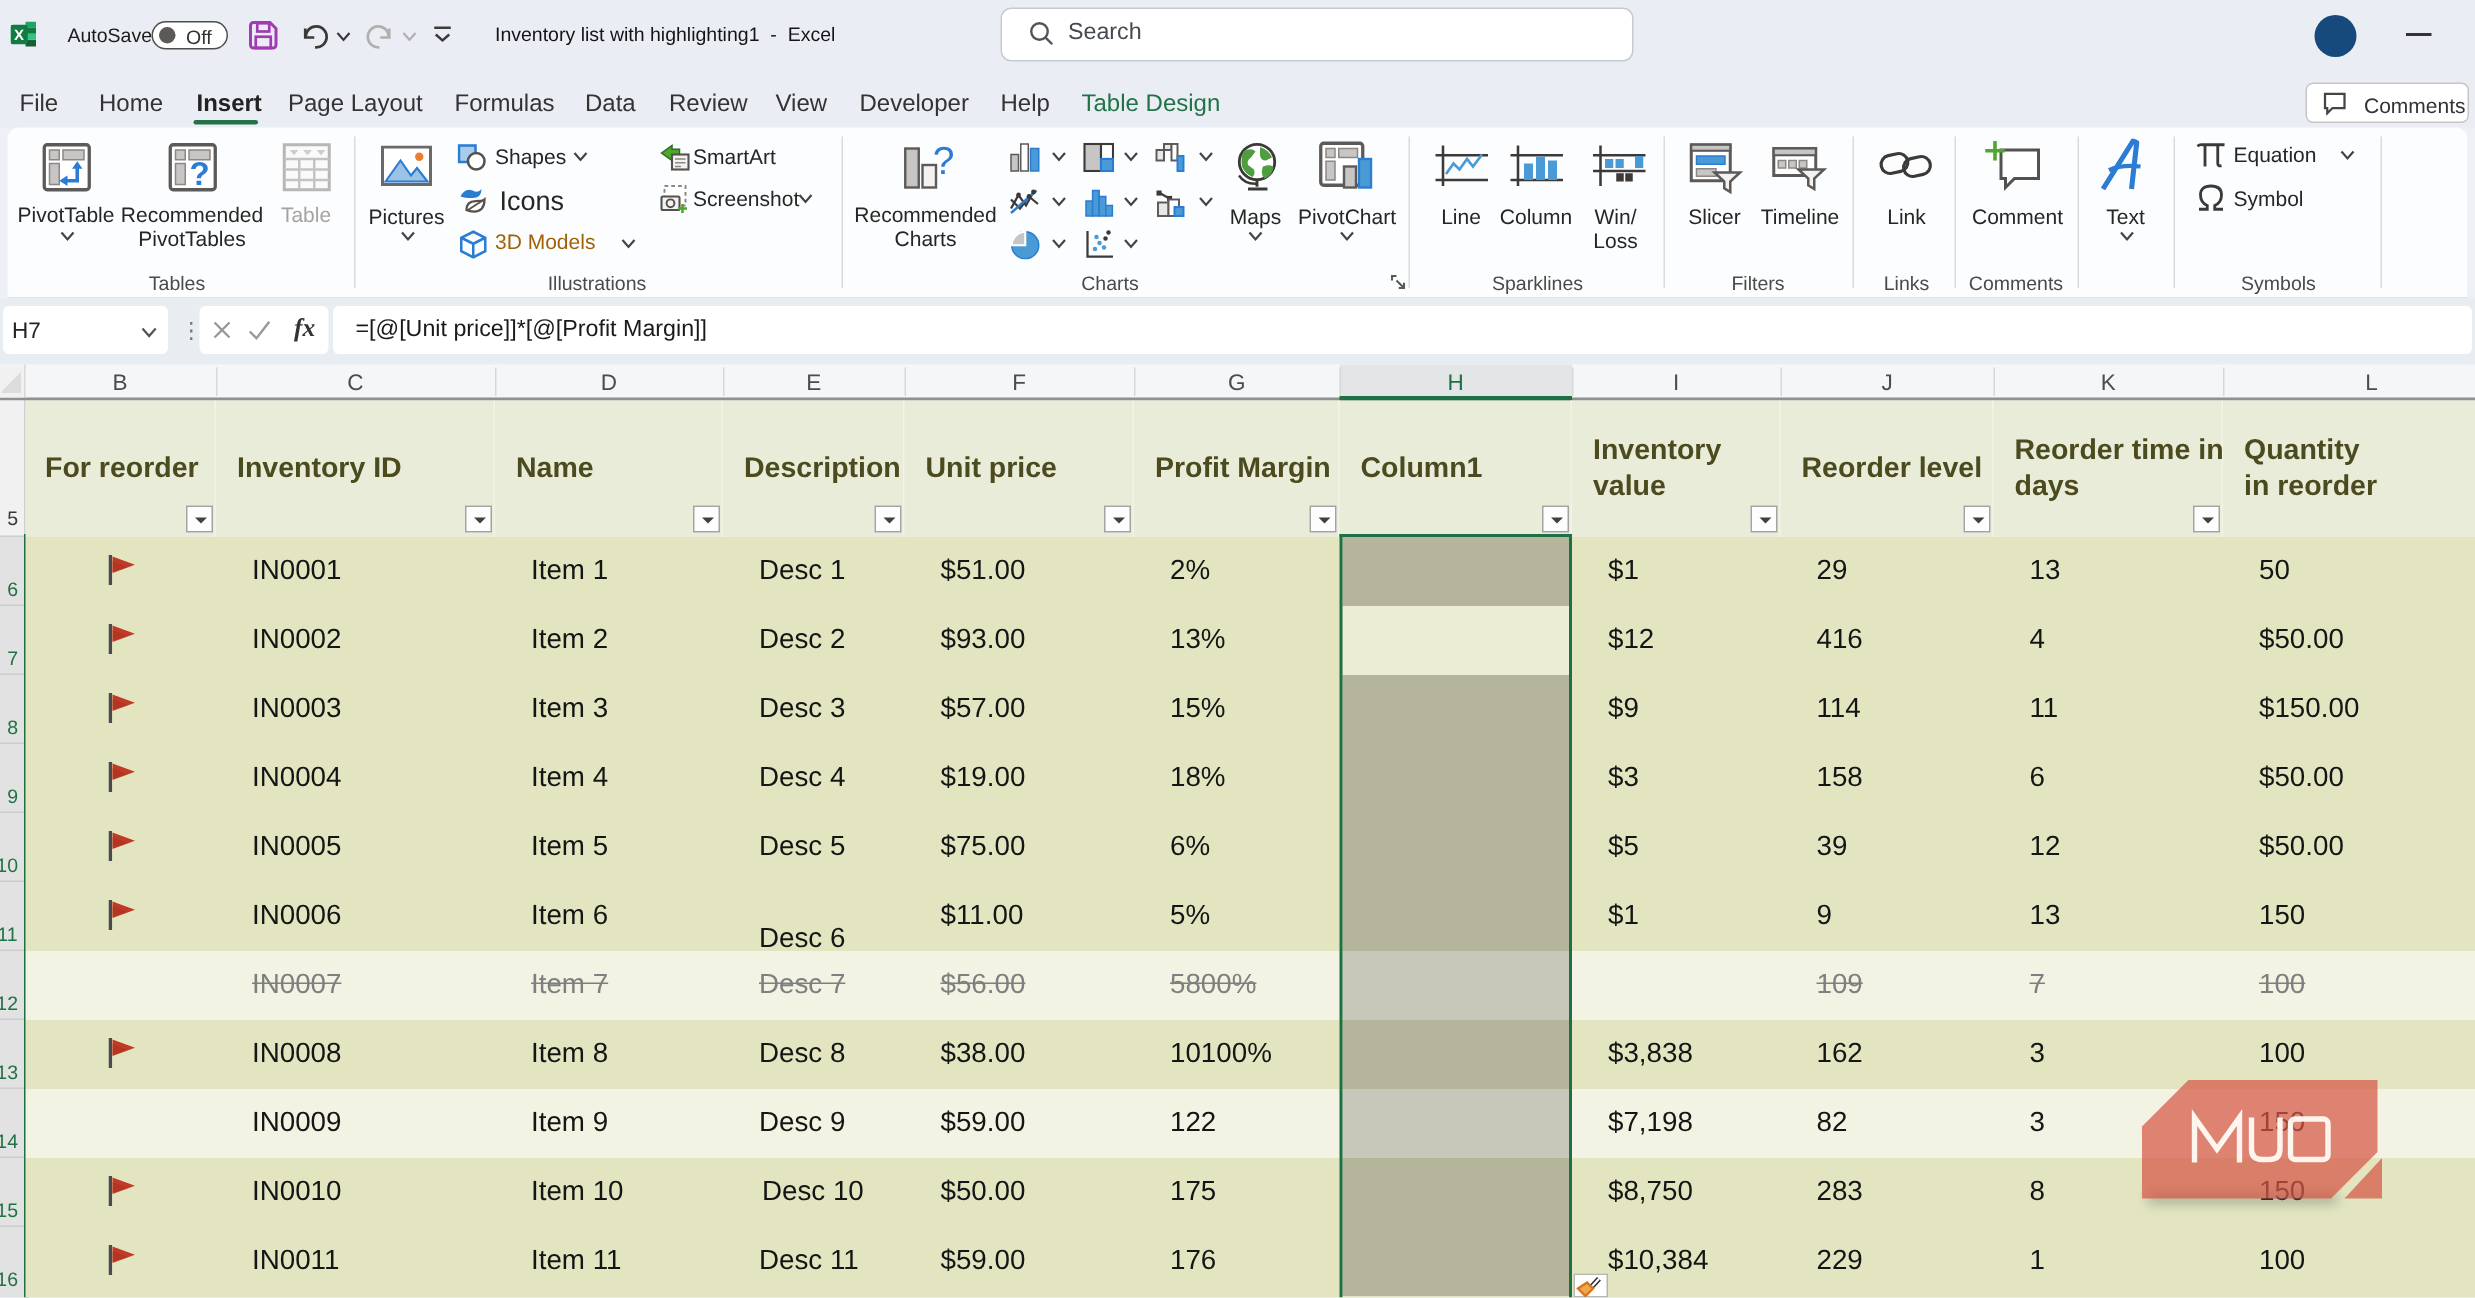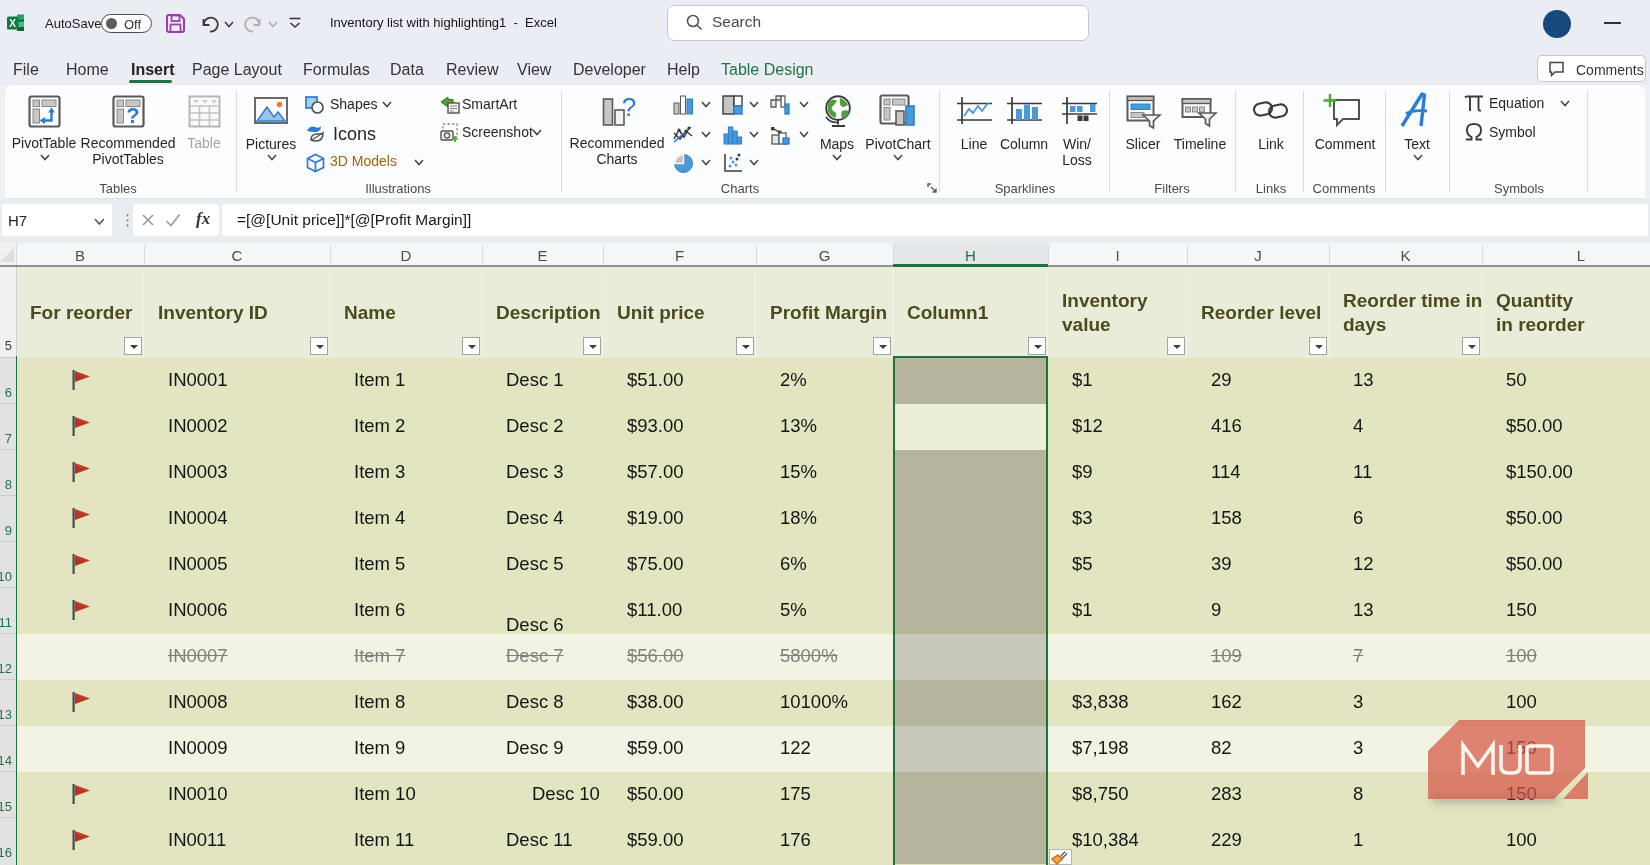--- a/index.html
+++ b/index.html
@@ -578,21 +578,21 @@
 <div class="cell" style="left:1353px;top:737px;">3</div>
 <div class="cell" style="left:1506px;top:737px;">150</div>
 <div class="abs" style="left:17px;top:772px;width:1633px;height:46px;background:#e2e5bf"></div>
 <svg class="abs" style="left:71px;top:784px" width="21" height="21" viewBox="0 0 21 21">
 <rect x="1.5" y="0" width="2.2" height="20" fill="#4a4a52"></rect>
 <path d="M4 1 L19 6.5 L4 12 Z" fill="#c13a27"></path>
 <path d="M4 4 L14 8 L4 11 Z" fill="#a52f1d" opacity="0.5"></path>
 </svg>
 <div class="cell" style="left:168px;top:783px;">IN0010</div>
 <div class="cell" style="left:354px;top:783px;">Item 10</div>
-<div class="cell" style="left:532px;top:783px;text-align:center;">Desc 10</div>
+<div class="cell" style="left:508px;top:783px;text-align:center;">Desc 10</div>
 <div class="cell" style="left:627px;top:783px;">$50.00</div>
 <div class="cell" style="left:780px;top:783px;">175</div>
 <div class="cell" style="left:1072px;top:783px;">$8,750</div>
 <div class="cell" style="left:1211px;top:783px;">283</div>
 <div class="cell" style="left:1353px;top:783px;">8</div>
 <div class="cell" style="left:1506px;top:783px;">150</div>
 <div class="abs" style="left:17px;top:818px;width:1633px;height:46px;background:#e2e5bf"></div>
 <svg class="abs" style="left:71px;top:830px" width="21" height="21" viewBox="0 0 21 21">
 <rect x="1.5" y="0" width="2.2" height="20" fill="#4a4a52"></rect>
 <path d="M4 1 L19 6.5 L4 12 Z" fill="#c13a27"></path>

